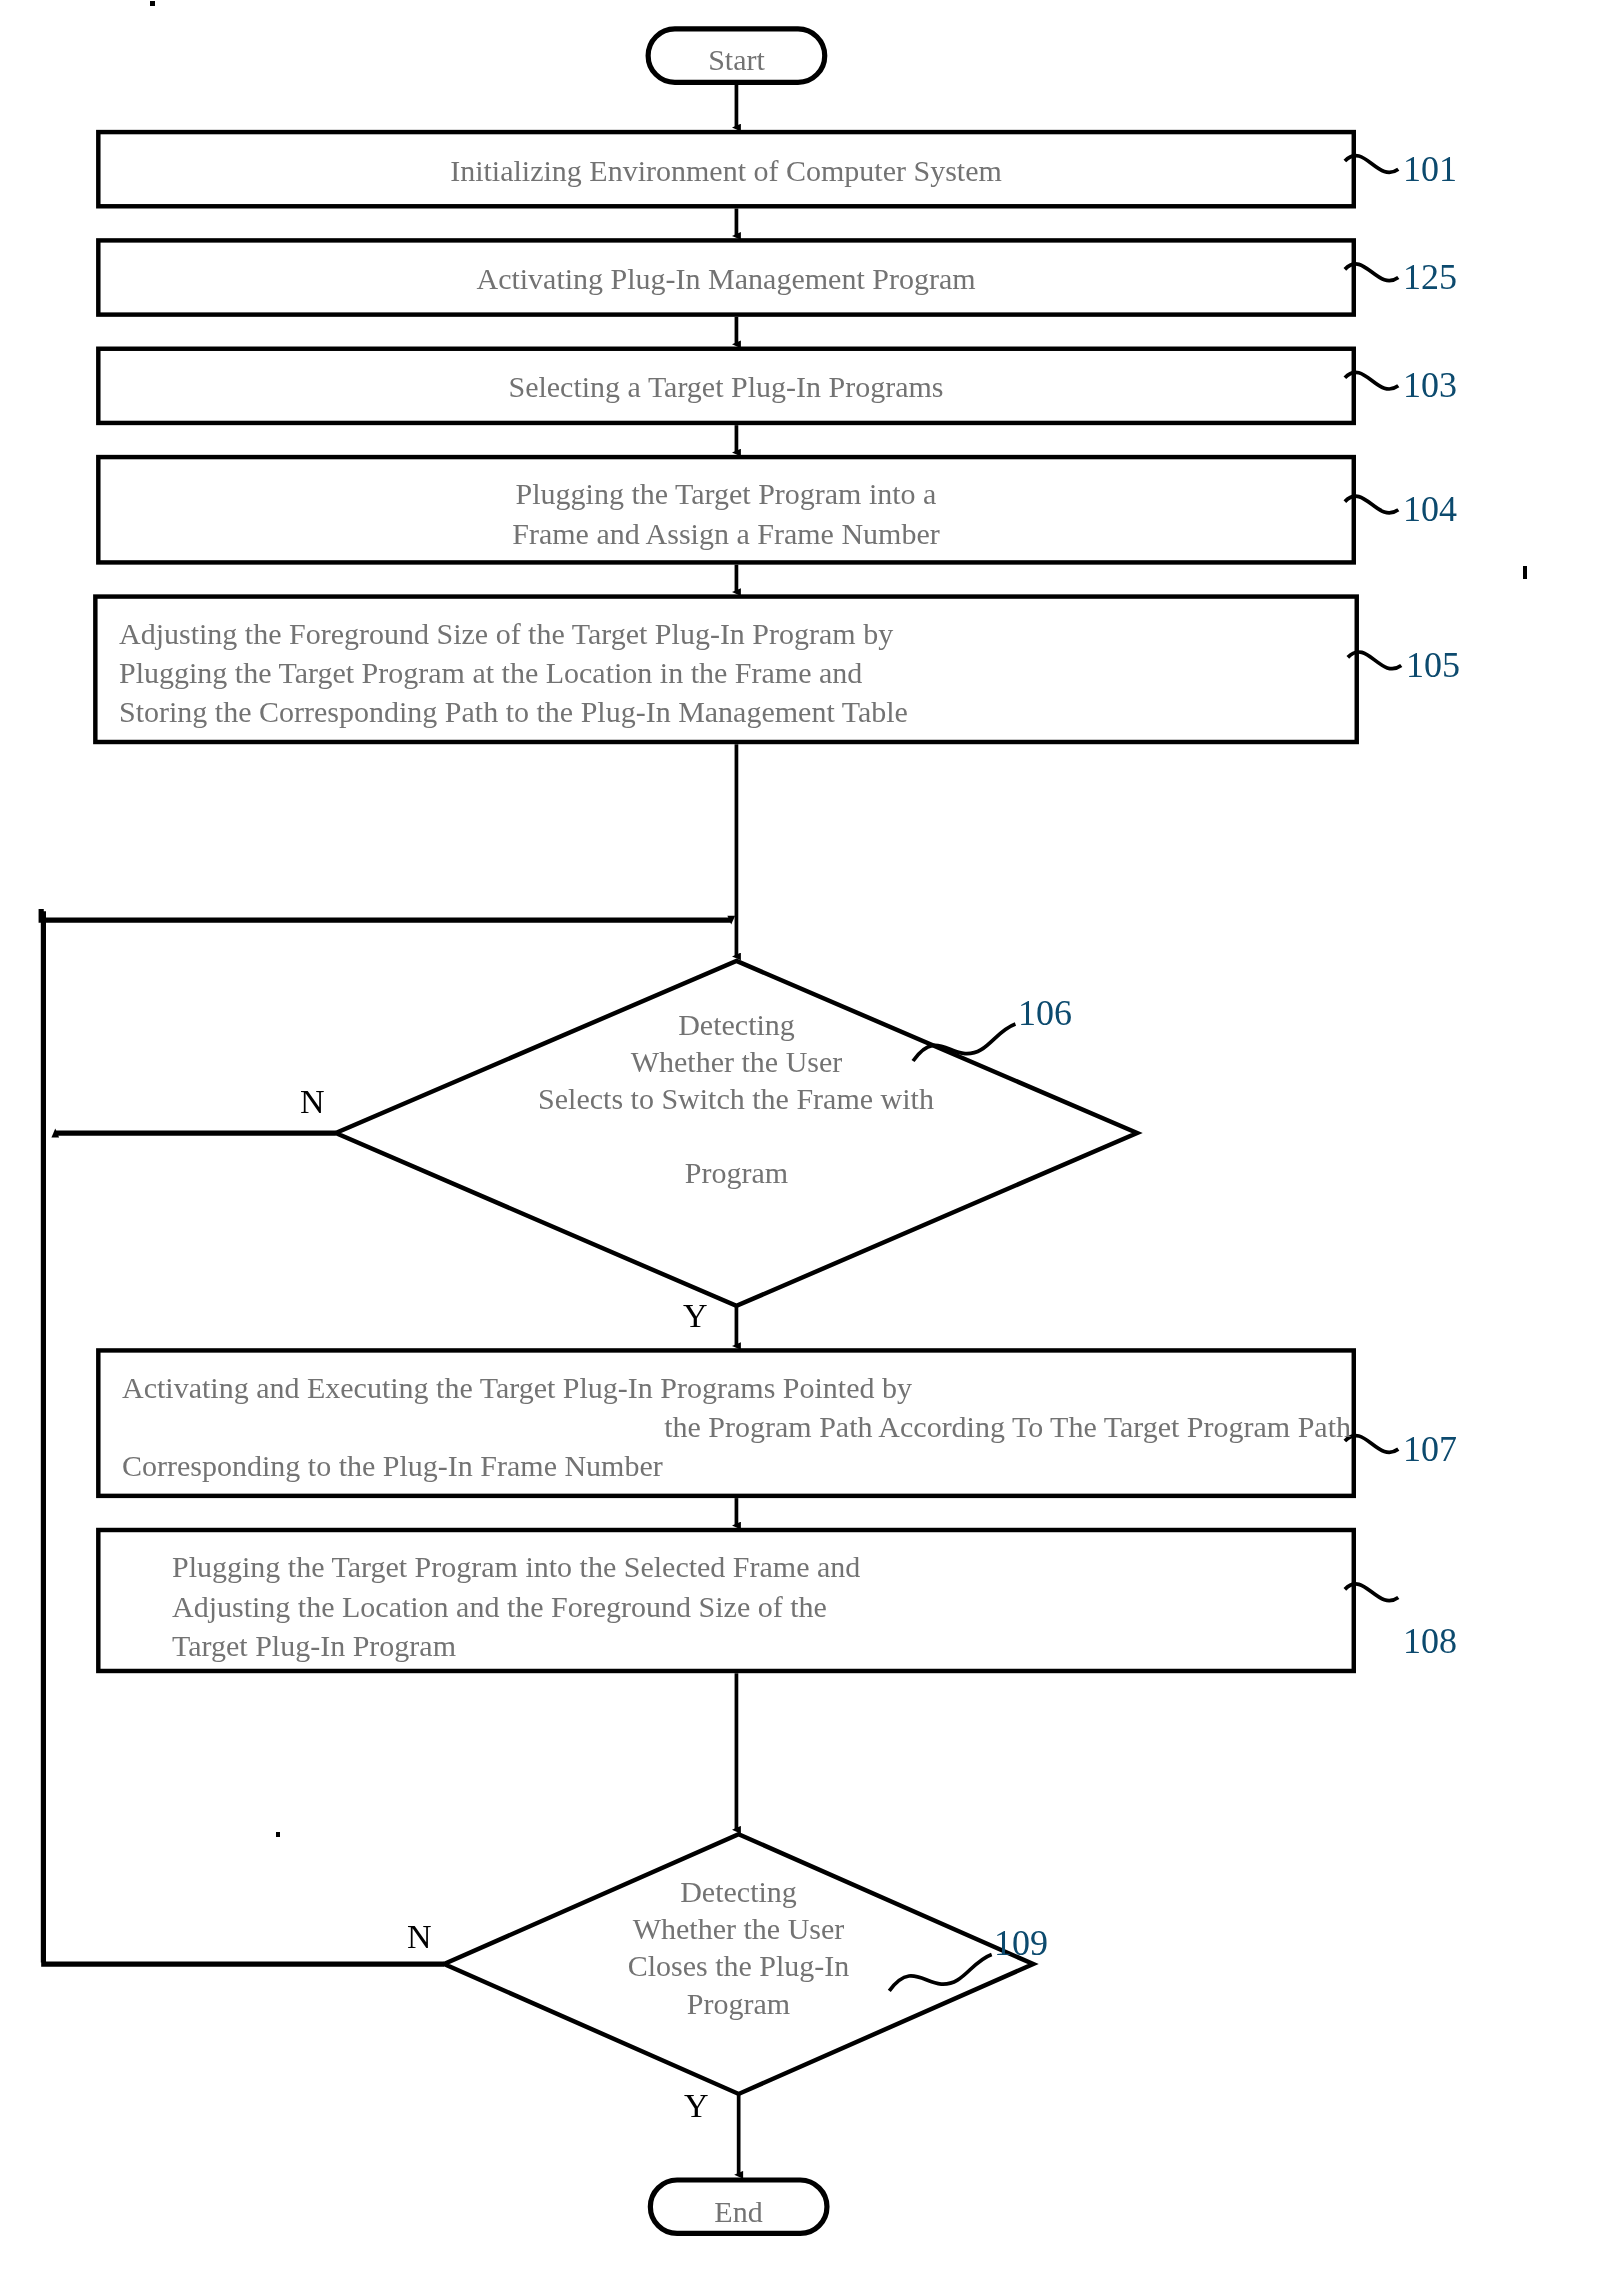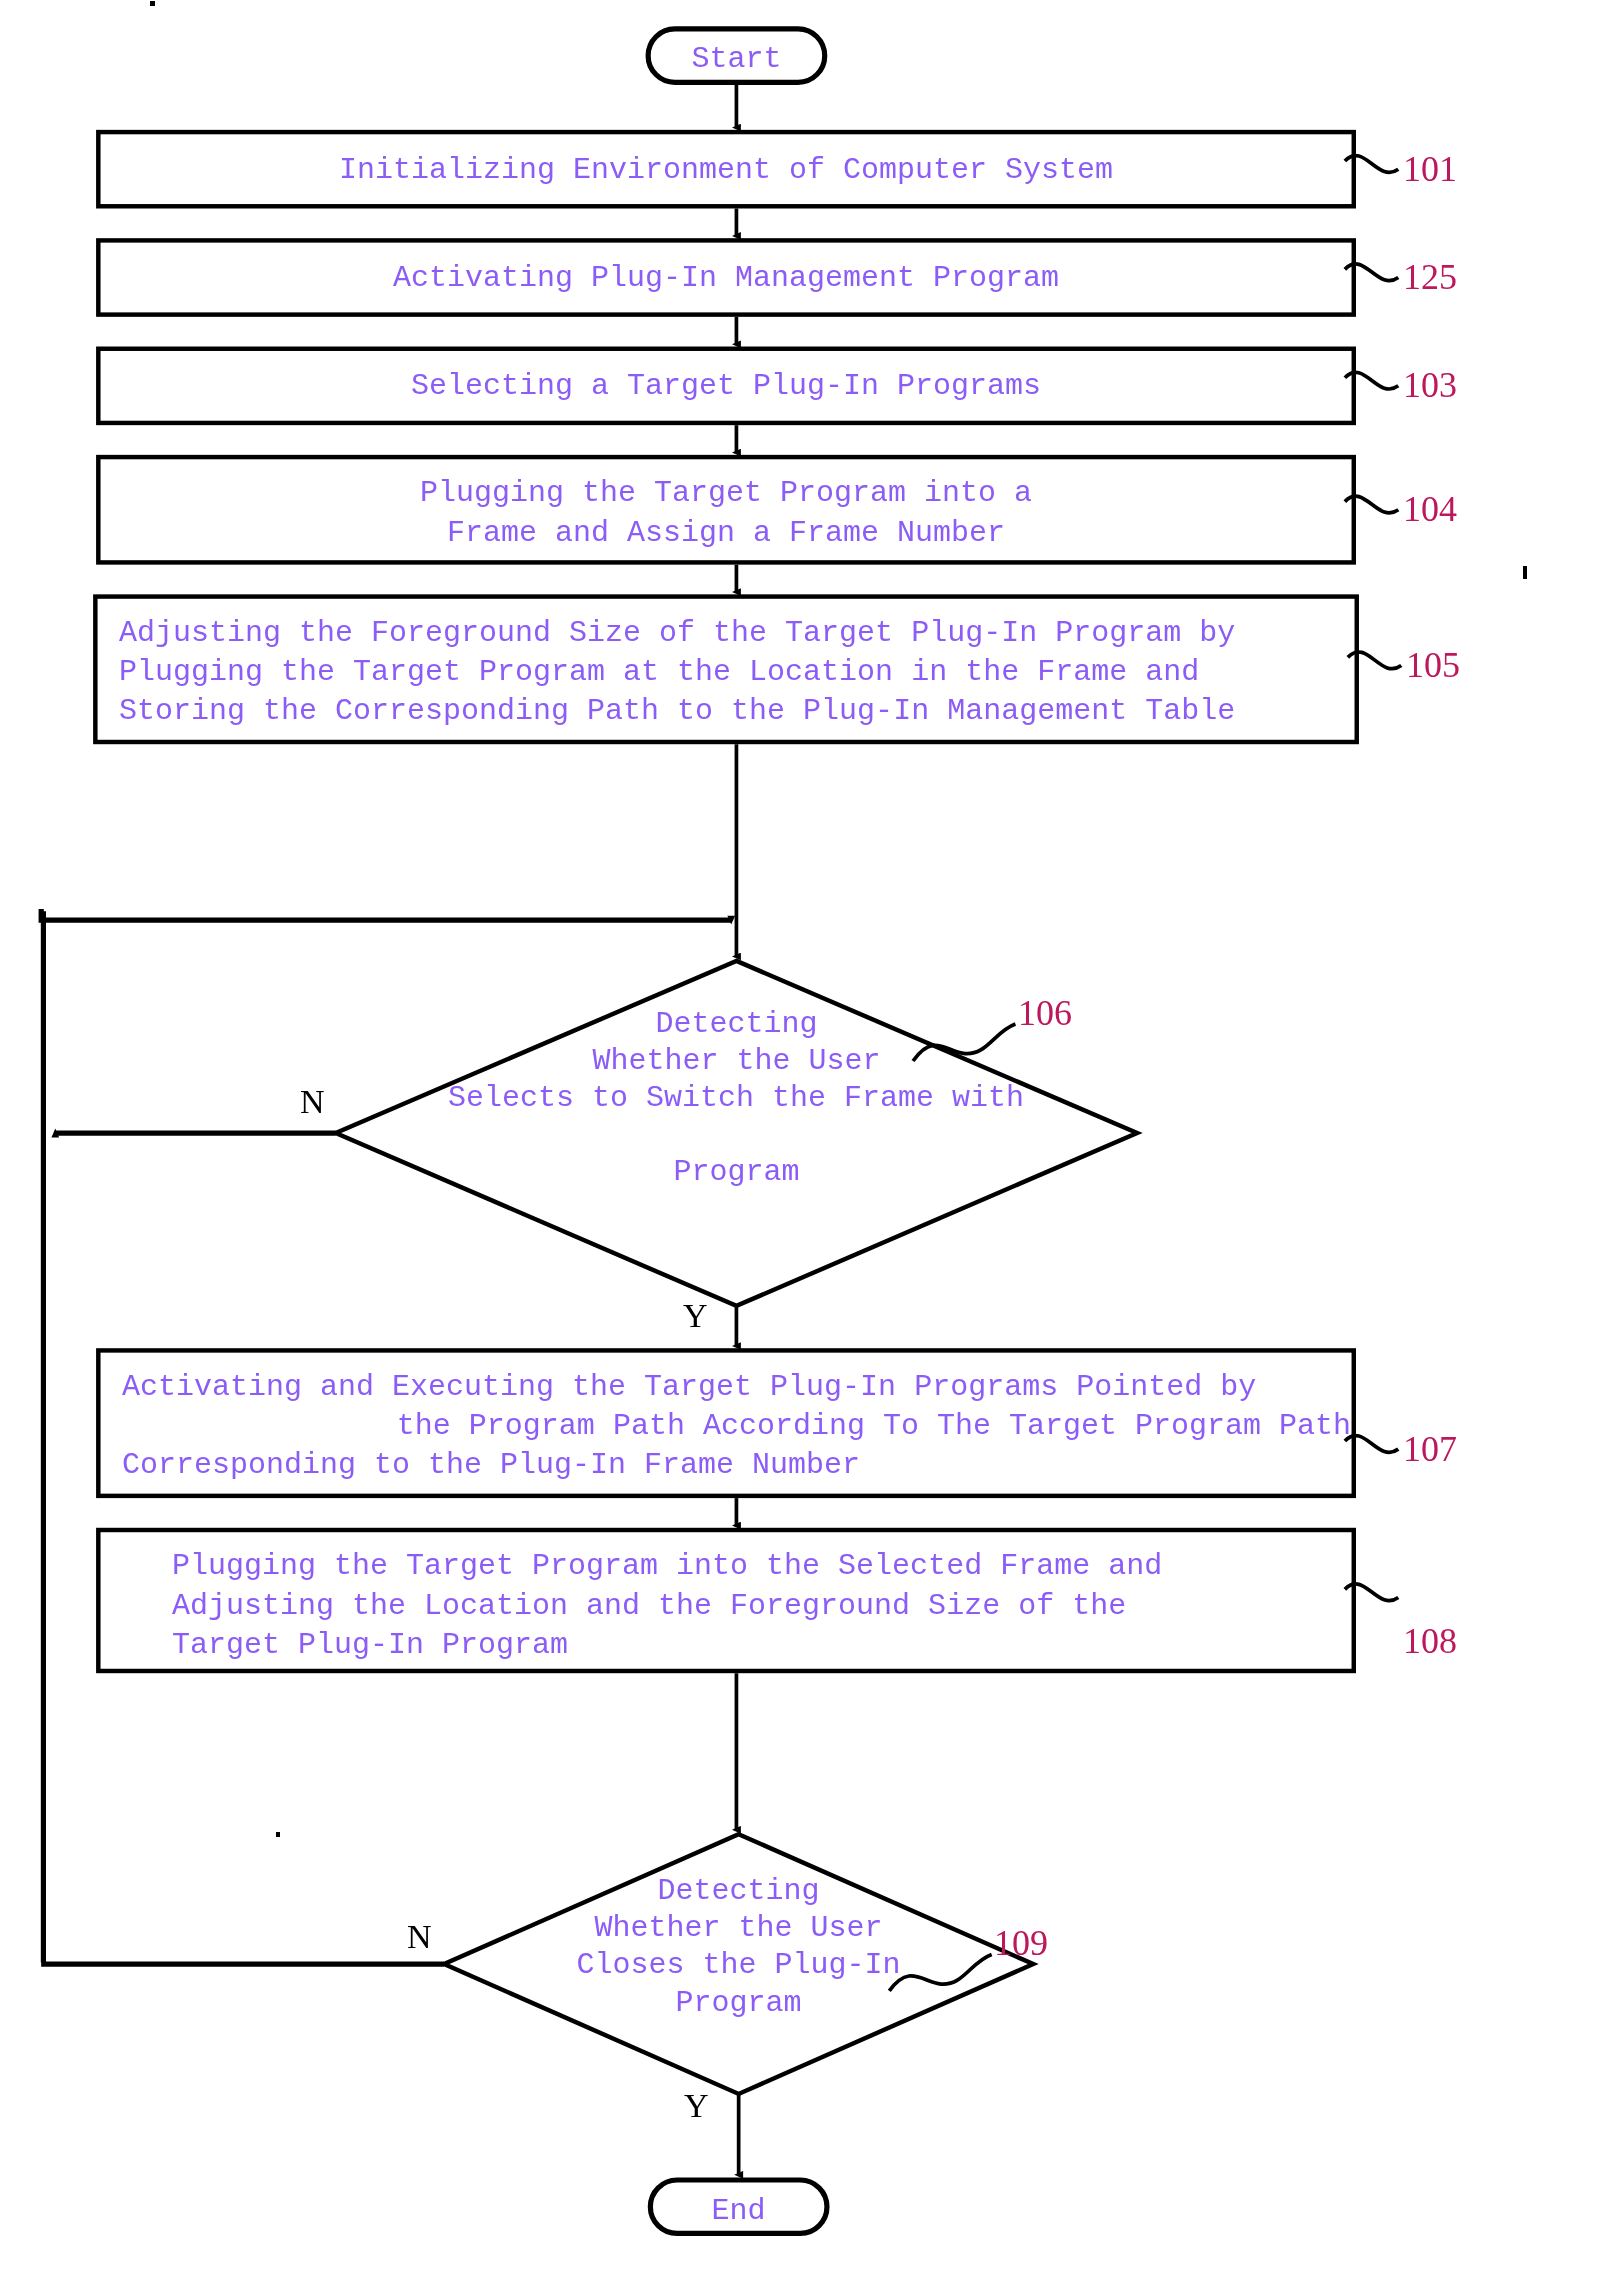--- a/index.html
+++ b/index.html
@@ -20,41 +20,41 @@
   #flow-svg {
     position: absolute;
     left: 0;
     top: 0;
     width: 1599px;
     height: 2295px;
   }
   .node-text {
     position: absolute;
     text-align: center;
-    color: #8b5cf6;
+    color: #737373;
     line-height: 1.30;
     white-space: pre-line;
-    font-family: Liberation Mono, monospace;
+    font-family: Liberation Serif, serif;
     pointer-events: none;
   }
   .proc-text {
     font-size: 30px;
   }
   .term-text {
     font-size: 30px;
   }
   .diamond-text {
     font-size: 30px;
     line-height: 1.24;
   }
   .callout-num {
     position: absolute;
     font-size: 36px;
     font-family: "Liberation Serif", "DejaVu Serif", serif;
-    color: #be185d;
+    color: #0c4a6e;
   }
   .branch-label {
     position: absolute;
     font-size: 34px;
     font-family: "Liberation Serif", "DejaVu Serif", serif;
     color: #000;
   }
   .speck {
     position: absolute;
     background: #000;

